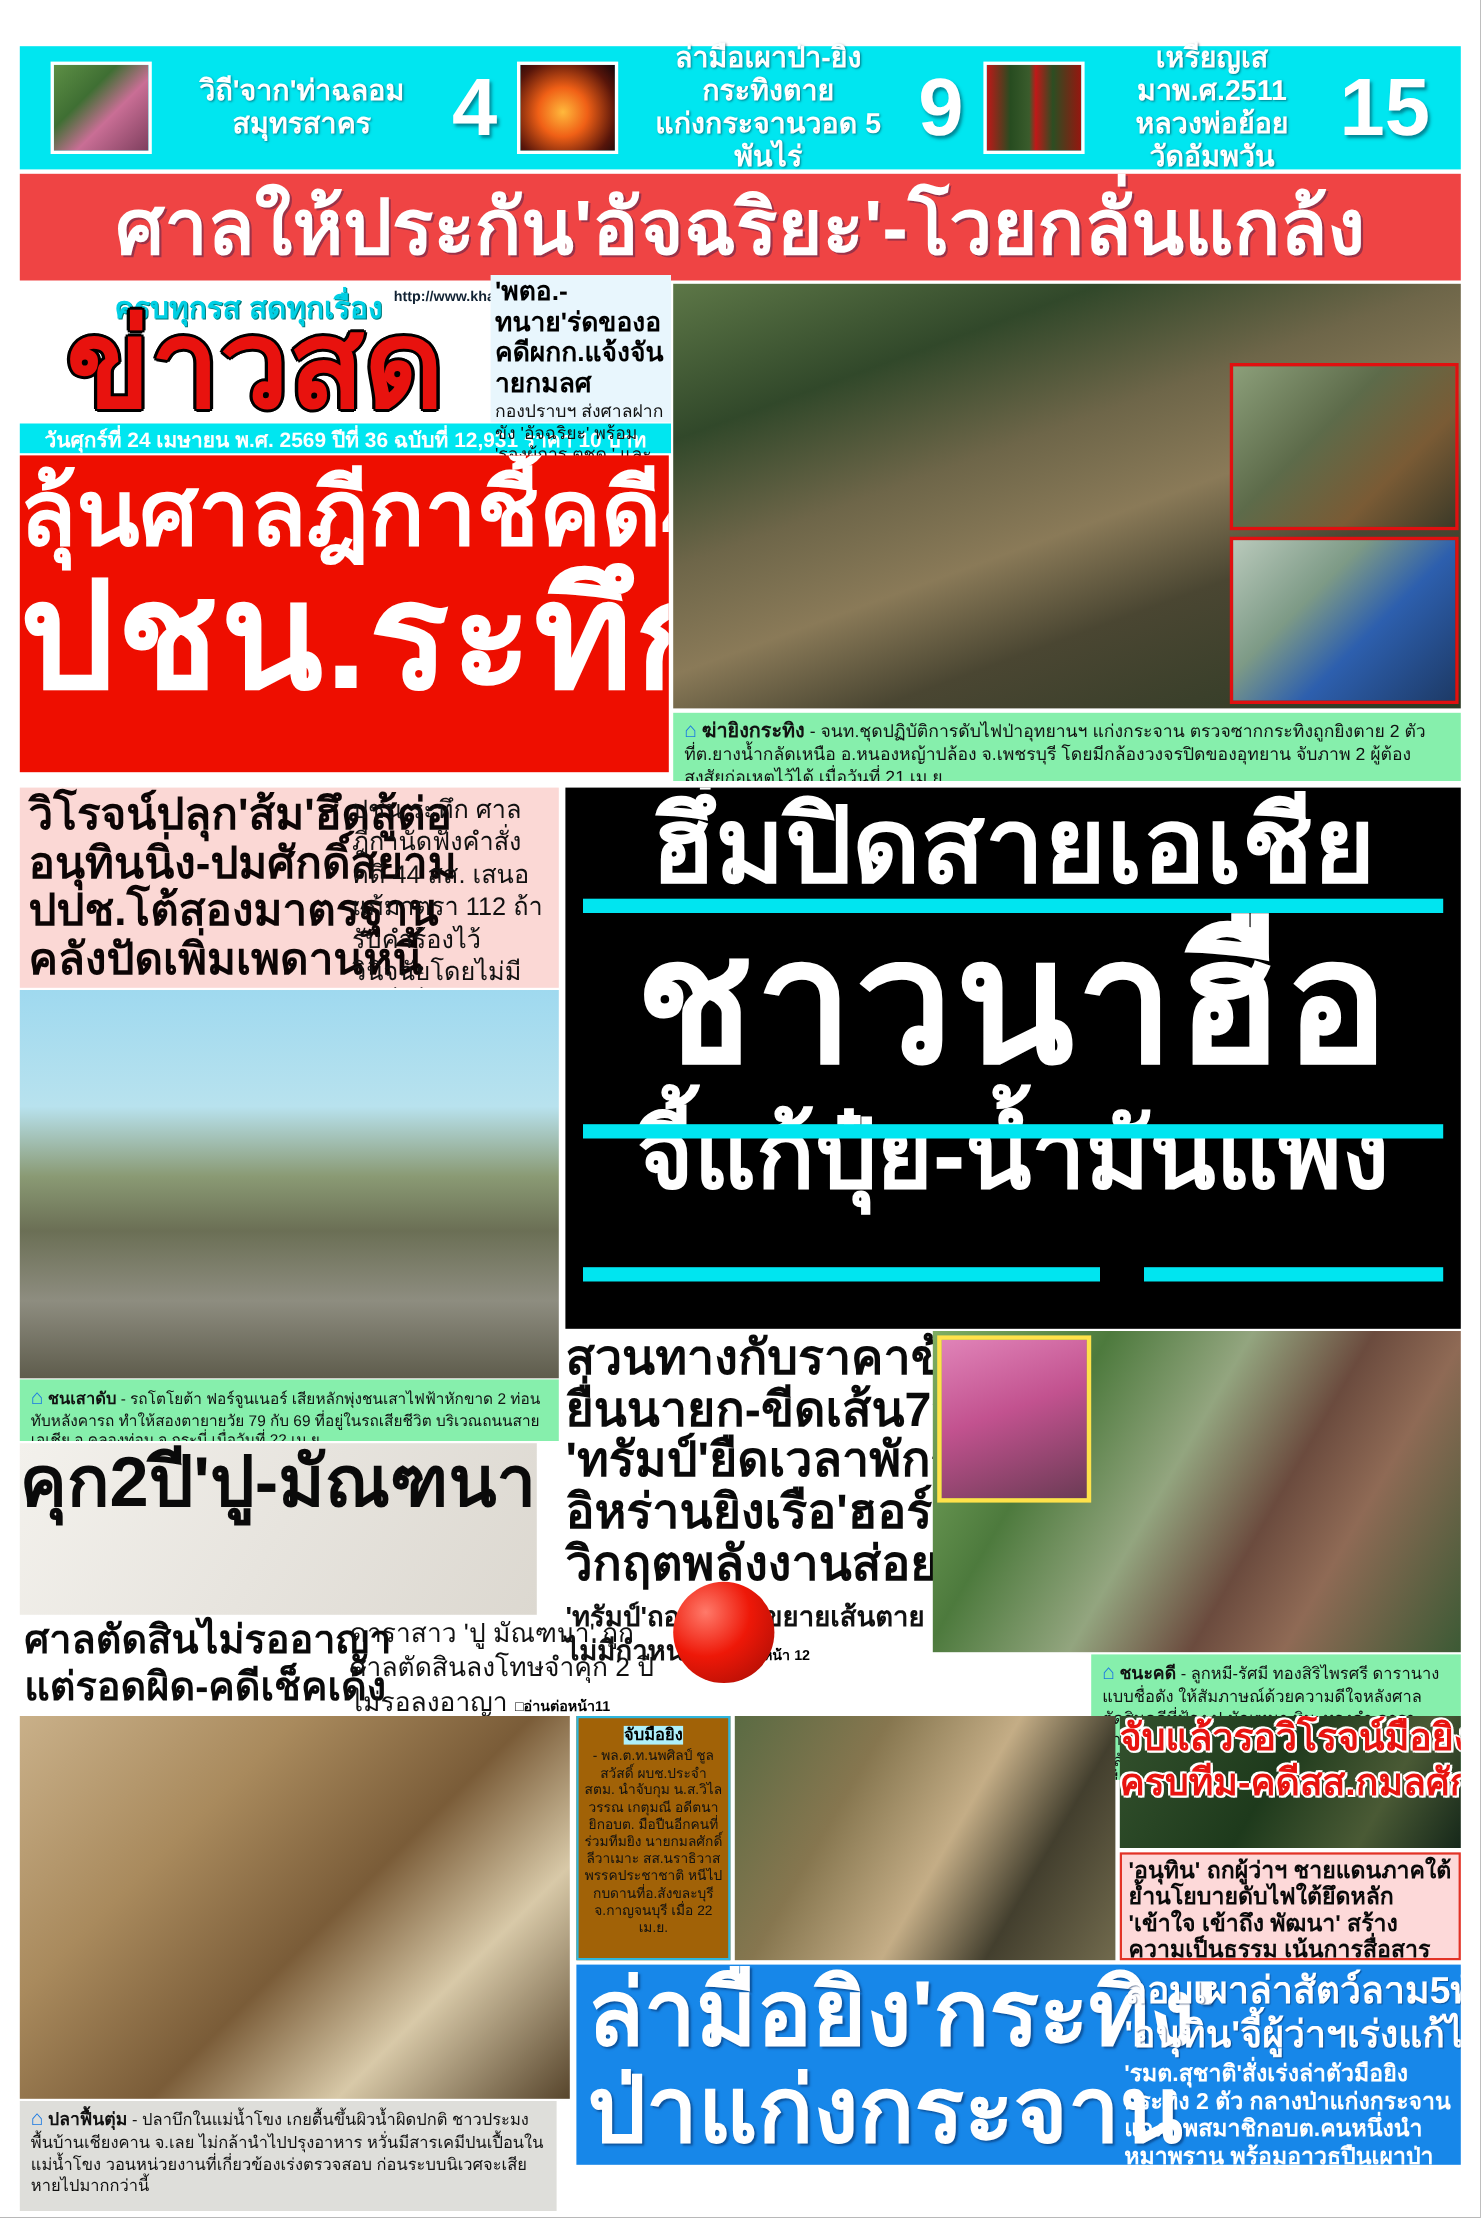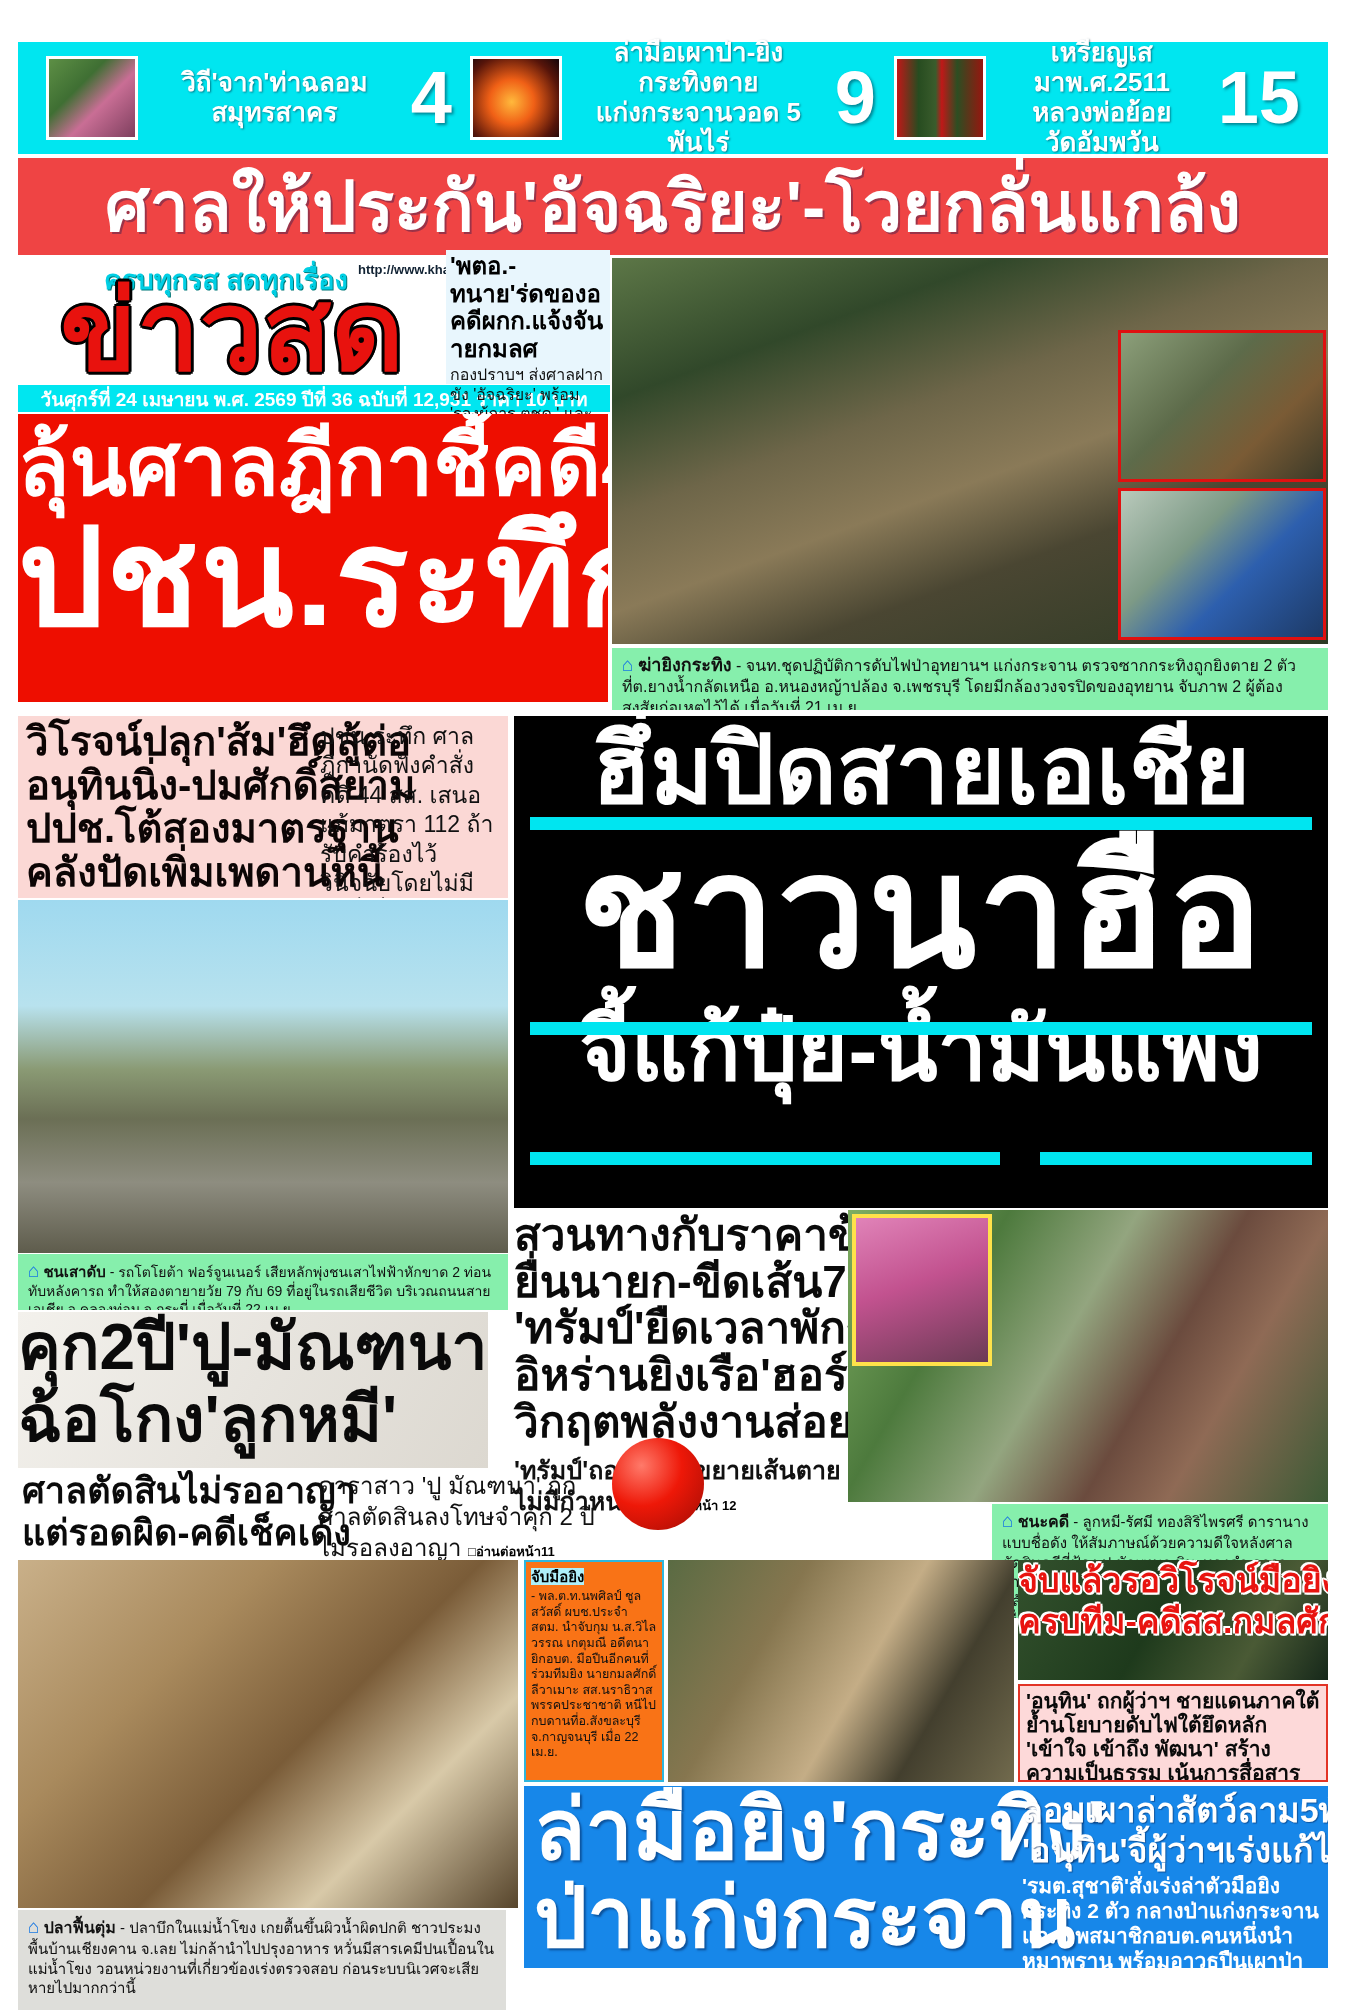--- a/index.html
+++ b/index.html
@@ -83,22 +83,22 @@
   #actress-hl div{font-size:64px;font-weight:bold;line-height:1.12;white-space:nowrap;}
   #actress-sub{left:22px;top:1470px;width:290px;}
   #actress-sub div{font-size:36px;font-weight:bold;color:#0a0a0a;line-height:1.18;white-space:nowrap;}
   #actress-bd{left:318px;top:1470px;width:300px;font-size:24px;color:#111;line-height:1.3;}
   #redball{left:612px;top:1438px;width:92px;height:92px;border-radius:50%;
      background:radial-gradient(circle at 32% 30%,#ff7a6a 0%,#ee1808 45%,#a00c04 100%);}
   
   #ph-fish{left:18px;top:1560px;width:500px;height:348px;
      background:linear-gradient(135deg,#c9b089 0%,#a98a5d 30%,#7a5c38 55%,#d8c9a8 75%,#57452c 100%);}
   #fish-cap{left:18px;top:1910px;width:488px;height:100px;background:#dededa;font-size:15px;}
-  #shooter-box{left:524px;top:1560px;width:140px;height:222px;background:#f97316;border:2px solid #2fb6dd;
-     box-sizing:border-box;padding:3px 5px;overflow:hidden;}
+  #shooter-box{left:524px;top:1560px;width:140px;height:222px;background:#a16207;border:2px solid #2fb6dd;
+     box-sizing:border-box;padding:3px 5px;overflow:hidden;text-align:center;}
   #shooter-box .t{background:#aef0fb;font-weight:bold;font-size:15px;color:#000;display:inline;}
   #shooter-box .x{font-size:12.5px;color:#111;line-height:1.25;}
   #ph-military{left:668px;top:1560px;width:346px;height:222px;
      background:linear-gradient(120deg,#5a6b43 0%,#86764f 30%,#c4ad86 55%,#433f2e 75%,#716a4d 100%);}
   #ph-redtext{left:1018px;top:1560px;width:310px;height:120px;overflow:hidden;
      background:linear-gradient(120deg,#33512d 0%,#1e3a1c 45%,#4a5a35 75%,#16281a 100%);}
   #ph-redtext div{font-size:34px;font-weight:bold;color:#e81410;line-height:1.2;white-space:nowrap;
      text-shadow:-2px 0 #fff,2px 0 #fff,0 -2px #fff,0 2px #fff,2px 2px #fff,-2px -2px #fff;}
   #anutin{left:1018px;top:1684px;width:310px;height:98px;background:#fdd9d9;border:2px solid #e23326;
      box-sizing:border-box;padding:3px 6px;font-size:21px;font-weight:bold;color:#0a0a0a;line-height:1.15;overflow:hidden;}
@@ -210,21 +210,20 @@
       <span>'ทรัมป์'ถอย! ยอมขยายเส้นตายไม่มีกำหนด</span>
       <span class="cont">□อ่านต่อหน้า 12</span>
     </div>
   </div>
 
   <div id="ph-women" class="abs photo"></div>
   <div id="inset-yellow" class="abs"></div>
 
   <div id="actress-hl" class="abs">
     <div>คุก2ปี'ปู-มัณฑนา'</div>
-    <div>ฉ้อโกง'ลูกหมี'</div>
   </div>
   <div id="actress-sub" class="abs">
     <div>ศาลตัดสินไม่รออาญา</div>
     <div>แต่รอดผิด-คดีเช็คเด้ง</div>
   </div>
   <div id="actress-bd" class="abs">
     <span>ดาราสาว 'ปู มัณฑนา' ถูกศาลตัดสินลงโทษจำคุก 2 ปี ไม่รอลงอาญา</span>
     <span class="cont">□อ่านต่อหน้า11</span>
   </div>
   <div id="redball" class="abs"></div>

